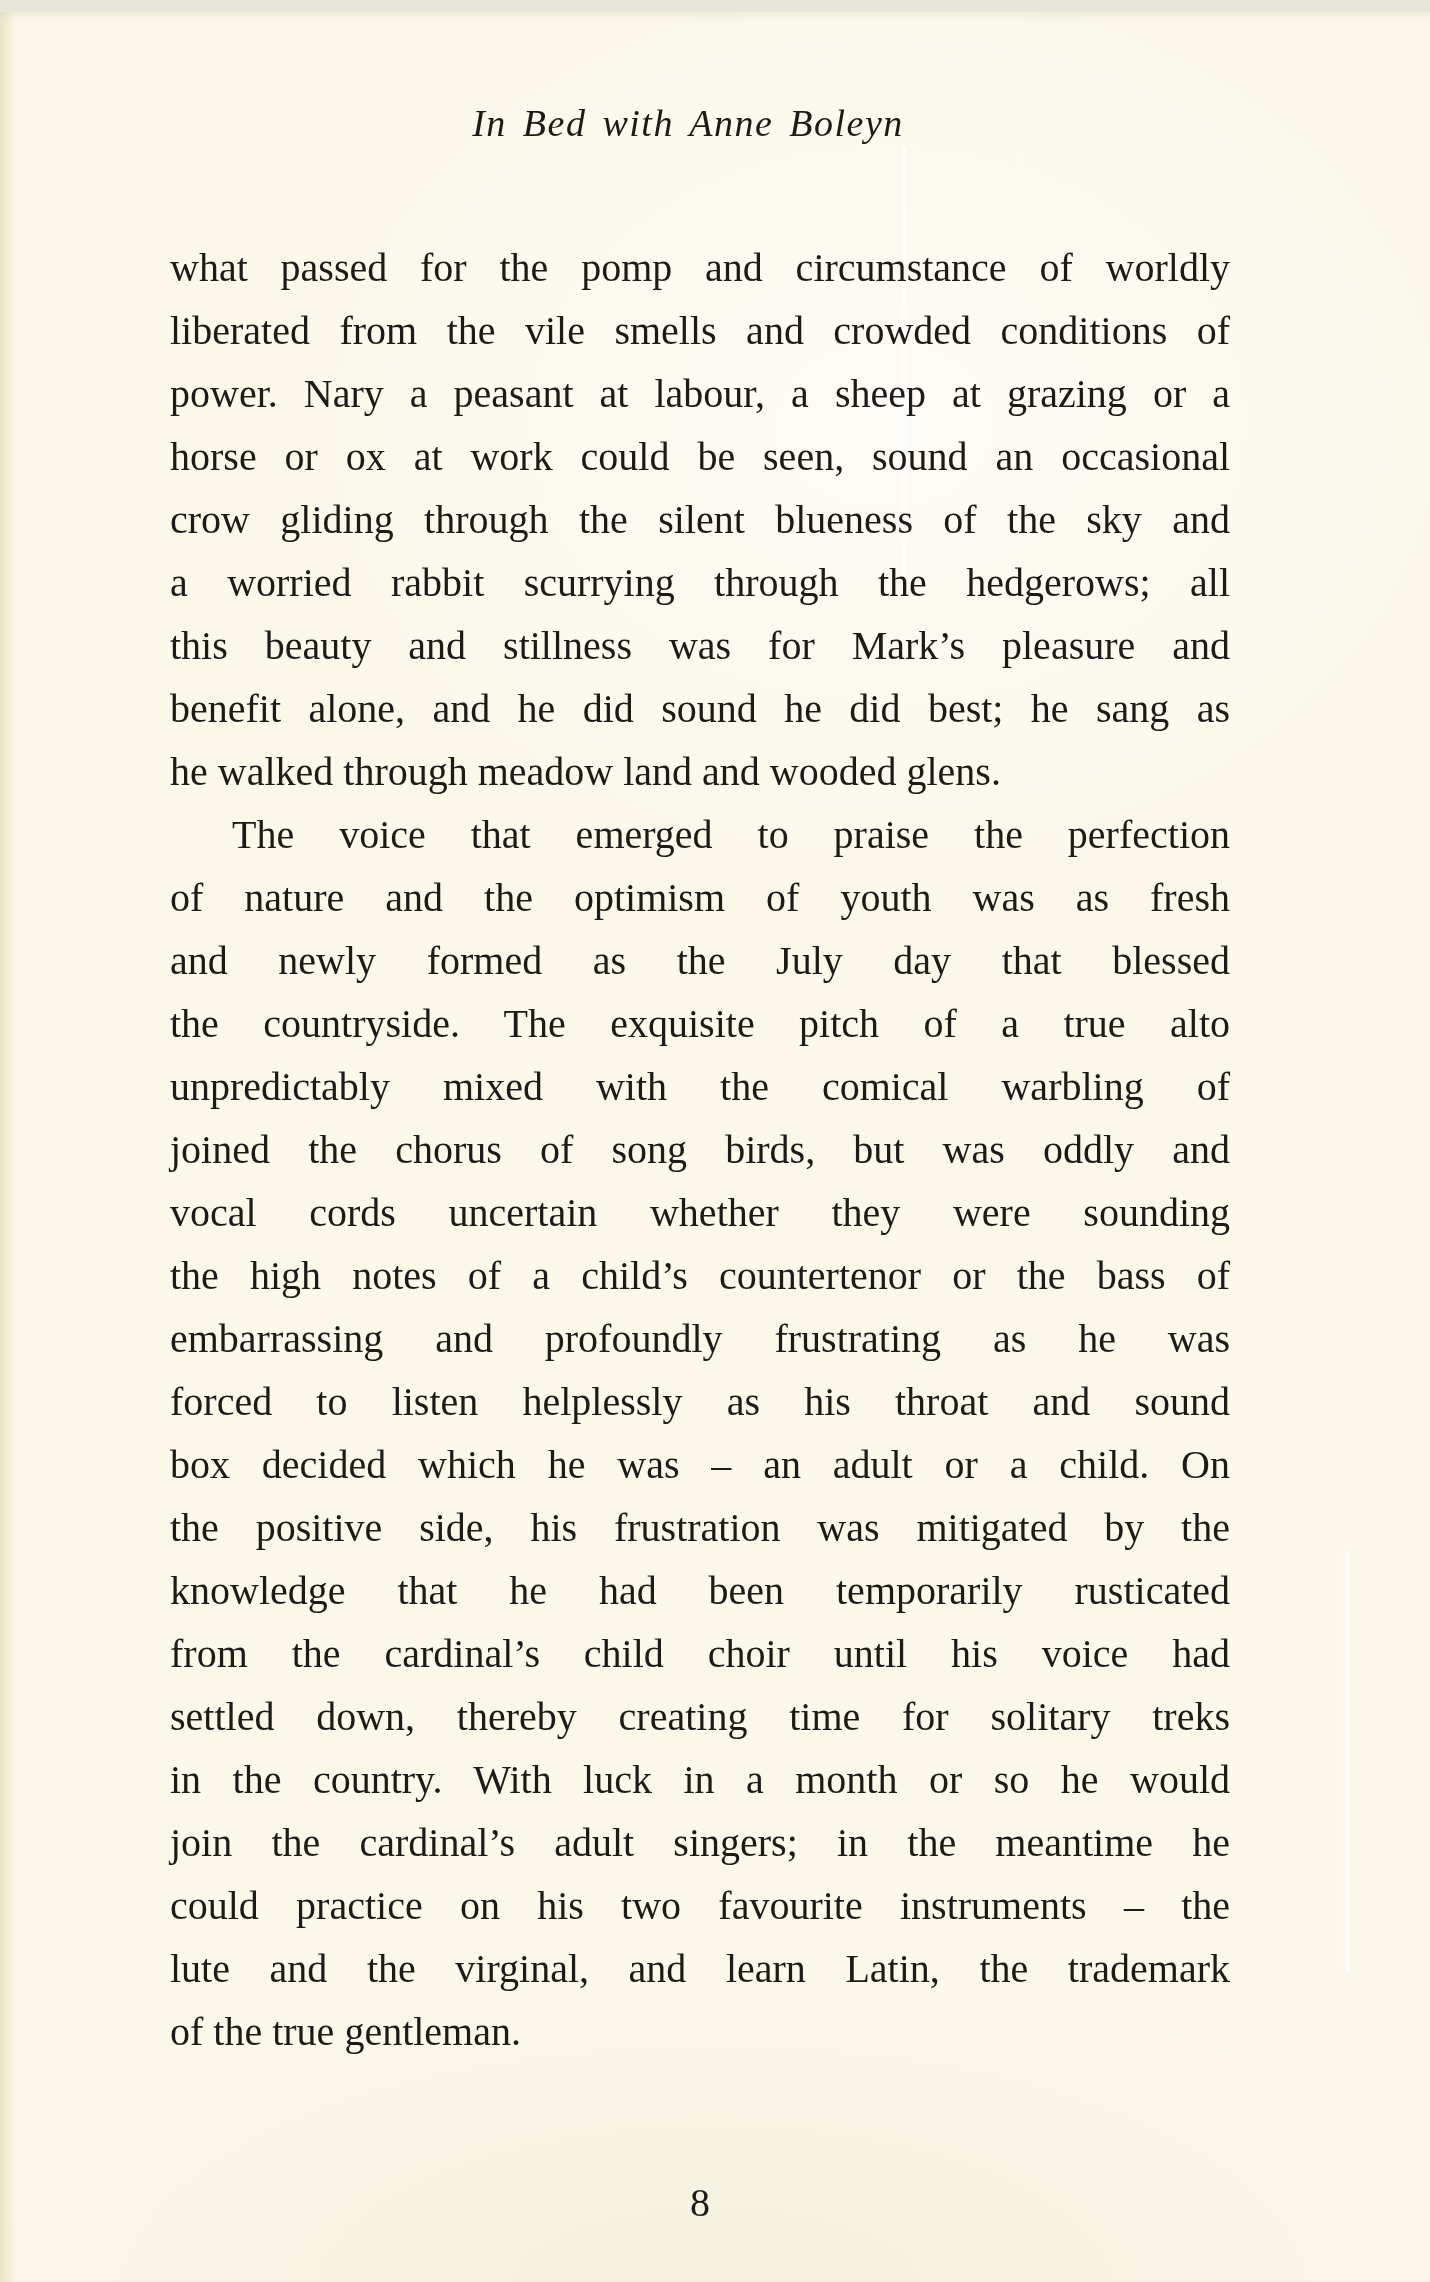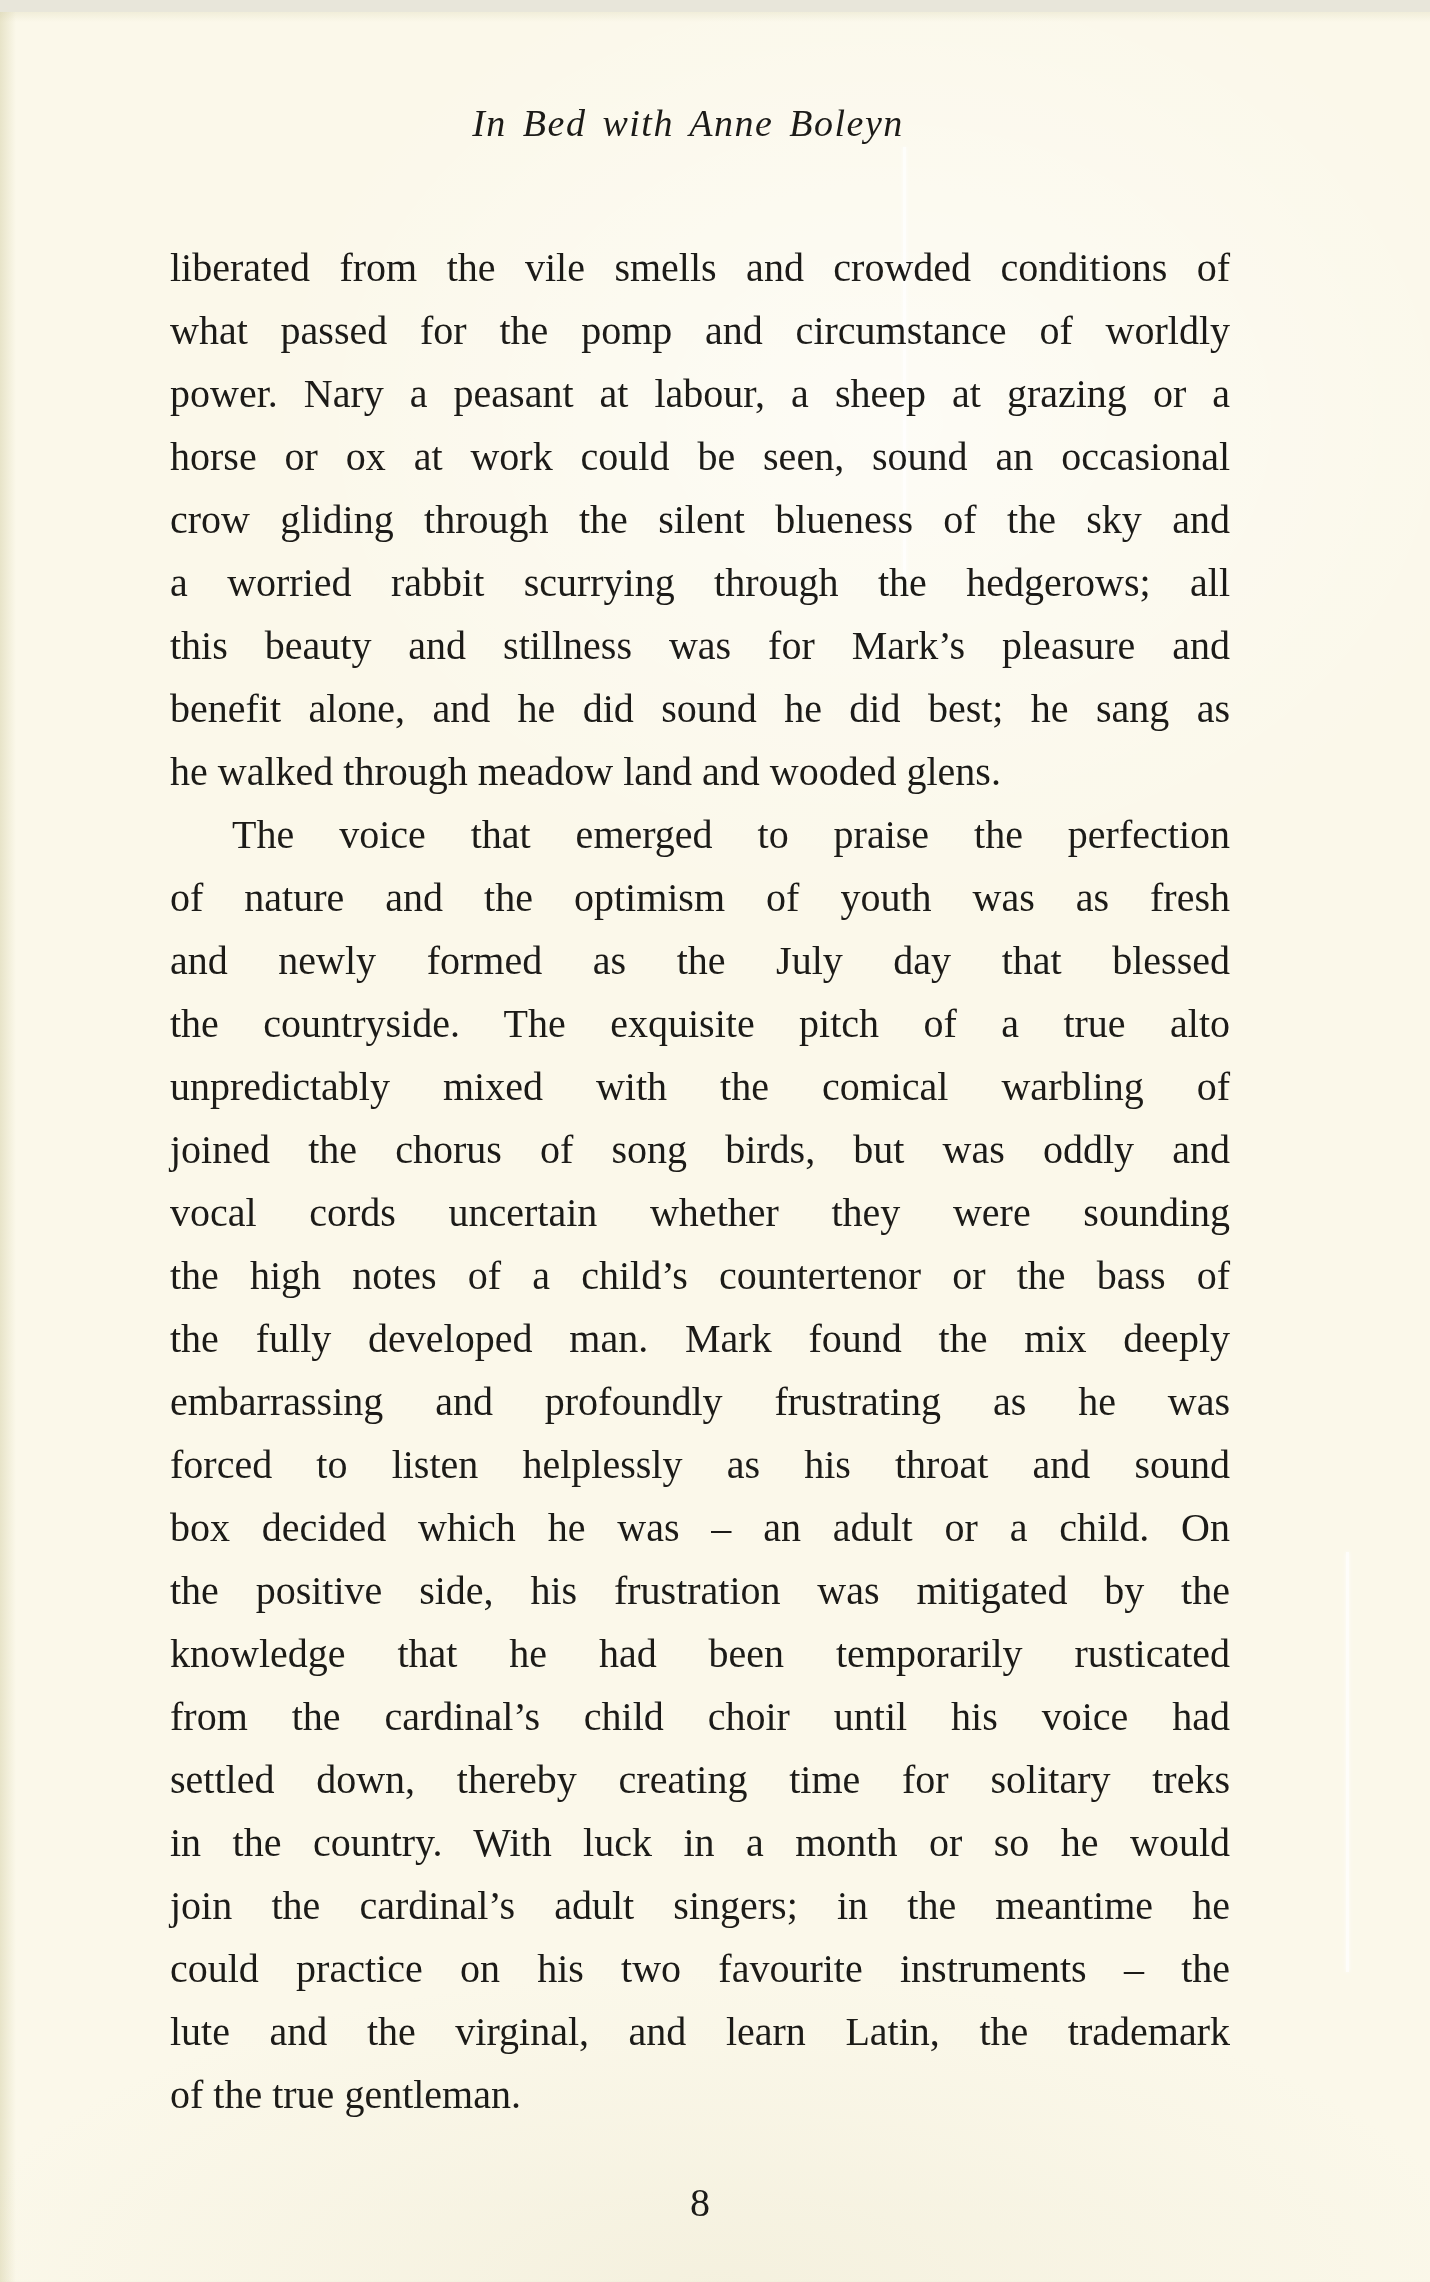--- a/index.html
+++ b/index.html
@@ -93,38 +93,37 @@
 <body>
 
 <div class="page">
   <div class="edge edge-top"></div>
   <div class="crease crease-a"></div>
   <div class="crease crease-b"></div>
 
   <div class="running-header">In Bed with Anne Boleyn</div>
 
   <div class="body-text" id="body-text">
+      <div class="line">what passed for the pomp and circumstance of worldly</div>
       <div class="line">liberated from the vile smells and crowded conditions of</div>
-      <div class="line">what passed for the pomp and circumstance of worldly</div>
       <div class="line">power. Nary a peasant at labour, a sheep at grazing or a</div>
       <div class="line">horse or ox at work could be seen, sound an occasional</div>
       <div class="line">crow gliding through the silent blueness of the sky and</div>
       <div class="line">a worried rabbit scurrying through the hedgerows; all</div>
       <div class="line">this beauty and stillness was for Mark’s pleasure and</div>
       <div class="line">benefit alone, and he did sound he did best; he sang as</div>
       <div class="line last">he walked through meadow land and wooded glens.</div>
       <div class="line indent">The voice that emerged to praise the perfection</div>
       <div class="line">of nature and the optimism of youth was as fresh</div>
       <div class="line">and newly formed as the July day that blessed</div>
       <div class="line">the countryside. The exquisite pitch of a true alto</div>
       <div class="line">unpredictably mixed with the comical warbling of</div>
       <div class="line">joined the chorus of song birds, but was oddly and</div>
       <div class="line">vocal cords uncertain whether they were sounding</div>
       <div class="line">the high notes of a child’s countertenor or the bass of</div>
-      <div class="line">the fully developed man. Mark found the mix deeply</div>
       <div class="line">embarrassing and profoundly frustrating as he was</div>
       <div class="line">forced to listen helplessly as his throat and sound</div>
       <div class="line">box decided which he was – an adult or a child. On</div>
       <div class="line">the positive side, his frustration was mitigated by the</div>
       <div class="line">knowledge that he had been temporarily rusticated</div>
       <div class="line">from the cardinal’s child choir until his voice had</div>
       <div class="line">settled down, thereby creating time for solitary treks</div>
       <div class="line">in the country. With luck in a month or so he would</div>
       <div class="line">join the cardinal’s adult singers; in the meantime he</div>
       <div class="line">could practice on his two favourite instruments – the</div>

